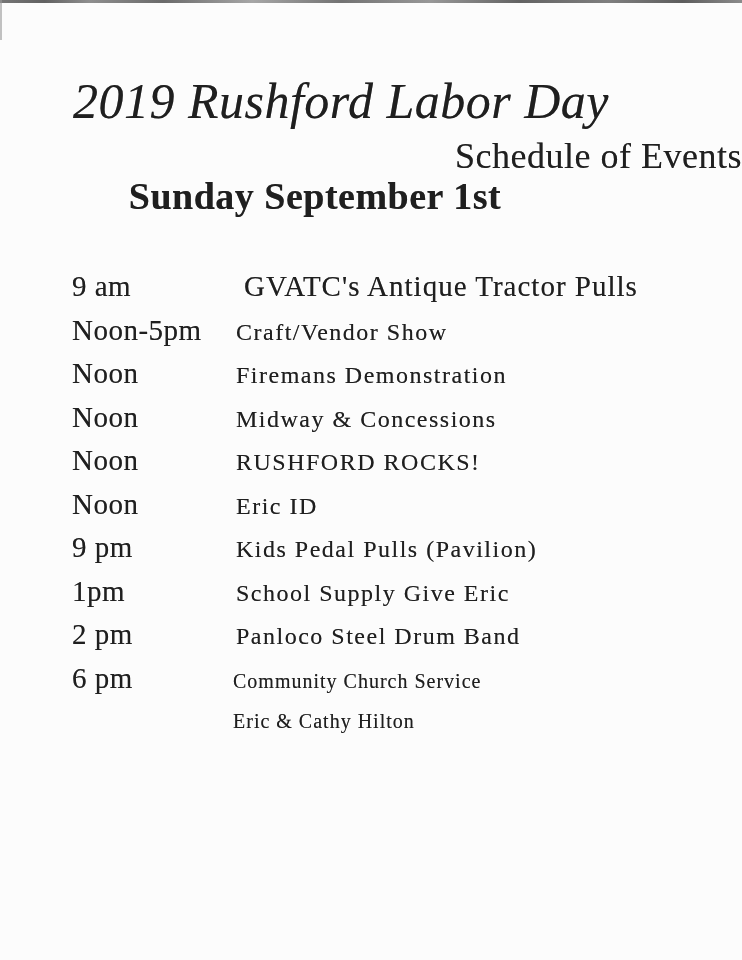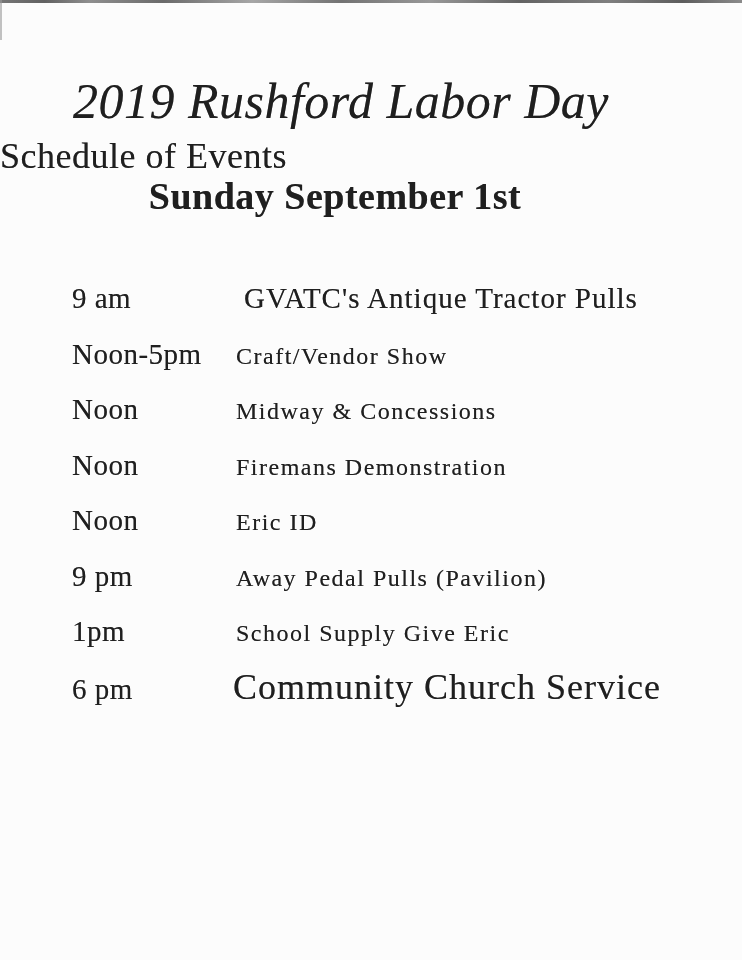--- a/index.html
+++ b/index.html
@@ -30,48 +30,47 @@
   
   .title {
     position: absolute; top: 76px; left: 0; width: 682px;
     font-size: 50px; font-style: italic; font-weight: 400;
     text-align: center; line-height: 1; letter-spacing: 0.5px;
     white-space: nowrap;
   }
   .subtitle {
     position: absolute; top: 138px; left: 0; width: 742px;
     font-size: 36px; font-weight: 400;
-    text-align: left; line-height: 1; letter-spacing: 0.5px;
+    text-align: right; line-height: 1; letter-spacing: 0.5px;
     white-space: nowrap;
   }
   .day-heading {
     position: absolute; top: 177px; left: 0; width: 630px;
     font-size: 38px; font-weight: 700;
     text-align: center; line-height: 1; letter-spacing: 0.5px;
     white-space: nowrap;
-    margin-left: 20px;
   }
   
   .schedule {
     position: absolute; top: 265px; left: 72px; right: 10px;
   }
   .row {
-    height: 43.5px; line-height: 43.5px; white-space: nowrap; margin-top: 12px;
+    height: 43.5px; line-height: 43.5px; white-space: nowrap;
   }
   .time {
     display: inline-block; width: 164px;
     font-size: 29px; letter-spacing: 0.5px;
     vertical-align: baseline;
   }
   .event {
     font-size: 24px; letter-spacing: 1.5px;
     vertical-align: baseline;
   }
   .event.ev-sm { font-size: 29px; letter-spacing: 1px; margin-left: 8px; }
-  .event.ev-md { font-size: 36px; letter-spacing: 1px; margin-left: -3px; }
+  .event.ev-md { font-size: 20px; letter-spacing: 1px; margin-left: -3px; }
 </style>
 </head>
 <body>
 
 <div class="paper">
 
   <div class="scan-top-edge"></div>
   <div class="scan-left-tick"></div>
 
   <div class="title">2019 Rushford Labor Day</div>
@@ -79,32 +78,41 @@
   <div class="day-heading">Sunday September 1st</div>
 
   <div class="schedule">
     <div class="row">
       <span class="time">9 am</span><span class="event ev-sm">GVATC's Antique Tractor Pulls</span>
     </div>
     <div class="row">
       <span class="time">Noon-5pm</span><span class="event">Craft/Vendor Show</span>
     </div>
     <div class="row">
+      <span class="time">Noon</span><span class="event">Firemans Demonstration</span>
+    </div>
+    <div class="row">
       <span class="time">Noon</span><span class="event">Midway &amp; Concessions</span>
     </div>
     <div class="row">
-      <span class="time">Noon</span><span class="event">Firemans Demonstration</span>
+      <span class="time">Noon</span><span class="event">RUSHFORD ROCKS!</span>
     </div>
     <div class="row">
       <span class="time">Noon</span><span class="event">Eric ID</span>
     </div>
     <div class="row">
-      <span class="time">9 pm</span><span class="event">Away Pedal Pulls (Pavilion)</span>
+      <span class="time">9 pm</span><span class="event">Kids Pedal Pulls (Pavilion)</span>
     </div>
     <div class="row">
       <span class="time">1pm</span><span class="event">School Supply Give Eric</span>
     </div>
     <div class="row">
+      <span class="time">2 pm</span><span class="event">Panloco Steel Drum Band</span>
+    </div>
+    <div class="row">
       <span class="time">6 pm</span><span class="event ev-md">Community Church Service</span>
+    </div>
+    <div class="row">
+      <span class="time"></span><span class="event ev-md">Eric &amp; Cathy Hilton</span>
     </div>
   </div>
 
 </div>
 
 </body></html>

